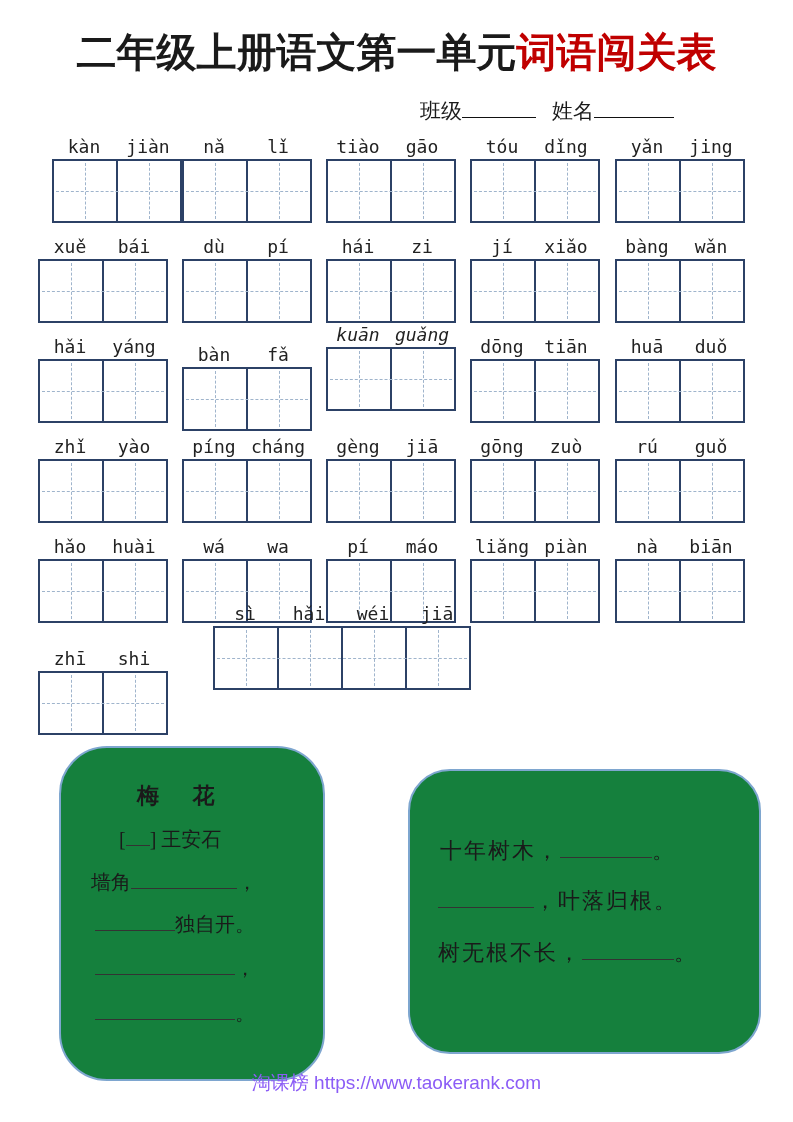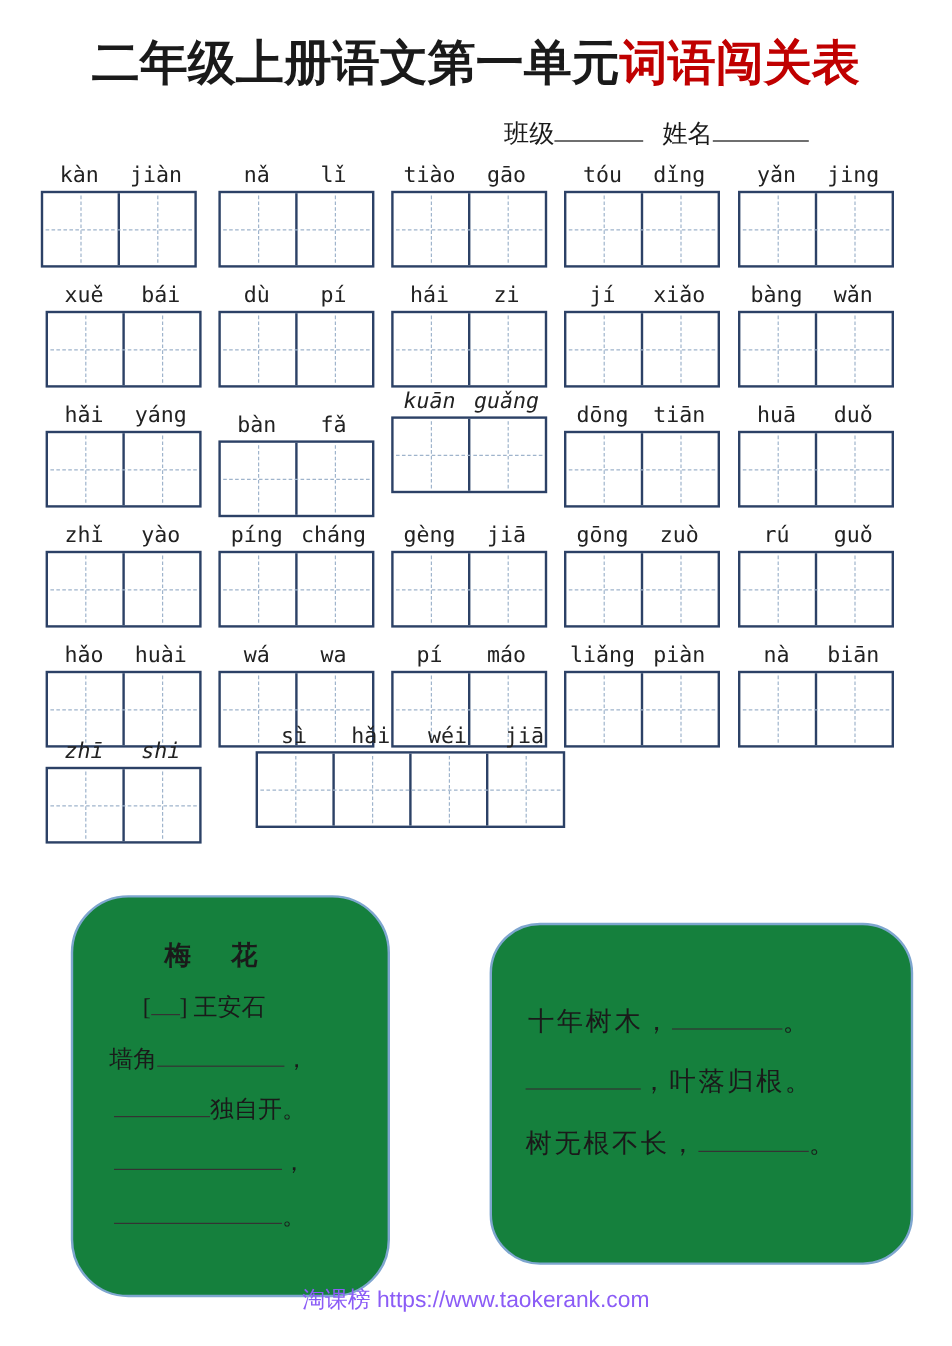--- a/index.html
+++ b/index.html
@@ -44,21 +44,21 @@
 </head>
 <body>
 
 <div class="page">
 
   <div class="title"><span>二年级上册语文第一单元</span><span class="t-red">词语闯关表</span></div>
 
   <div class="meta-line"><span>班级</span><span class="u-blank" style="width:74px"></span><span class="gap"></span><span>姓名</span><span class="u-blank" style="width:80px"></span></div>
 
   <div id="word-grid">
-      <div class="word-group" style="left: 34px; top: 132px;">
+      <div class="word-group" style="left: 52px; top: 132px;">
         <div class="pinyin-row">
           <span class="syl">kàn</span>
           <span class="syl">jiàn</span>
         </div>
         <div class="tian-boxes">
           <div class="tian-cell"></div>
           <div class="tian-cell"></div>
         </div>
       </div>
       <div class="word-group" style="left: 182px; top: 132px;">
@@ -294,21 +294,21 @@
       <div class="word-group" style="left: 615px; top: 532px;">
         <div class="pinyin-row">
           <span class="syl">nà</span>
           <span class="syl">biān</span>
         </div>
         <div class="tian-boxes">
           <div class="tian-cell"></div>
           <div class="tian-cell"></div>
         </div>
       </div>
-      <div class="word-group" style="left: 38px; top: 612px; font-style: italic;">
+      <div class="word-group" style="left: 38px; top: 644px;">
         <div class="pinyin-row">
           <span class="syl">zhī</span>
           <span class="syl">shi</span>
         </div>
         <div class="tian-boxes">
           <div class="tian-cell"></div>
           <div class="tian-cell"></div>
         </div>
       </div>
       <div class="word-group" style="left: 213px; top: 599px;">

